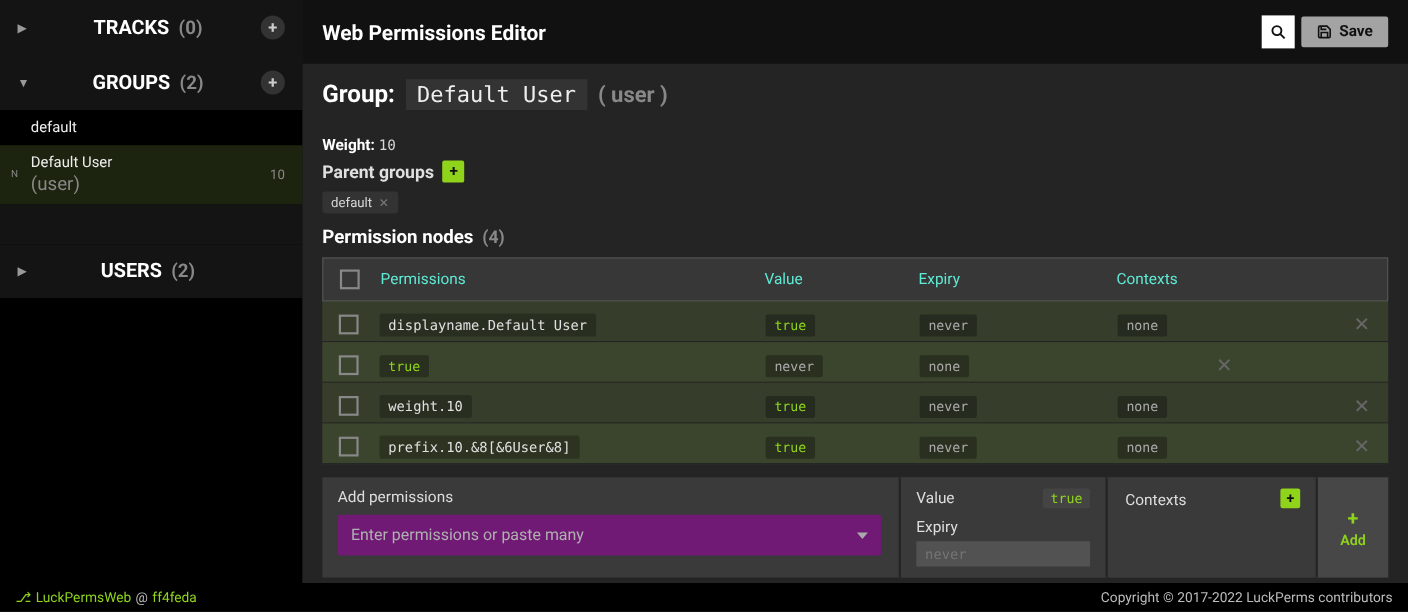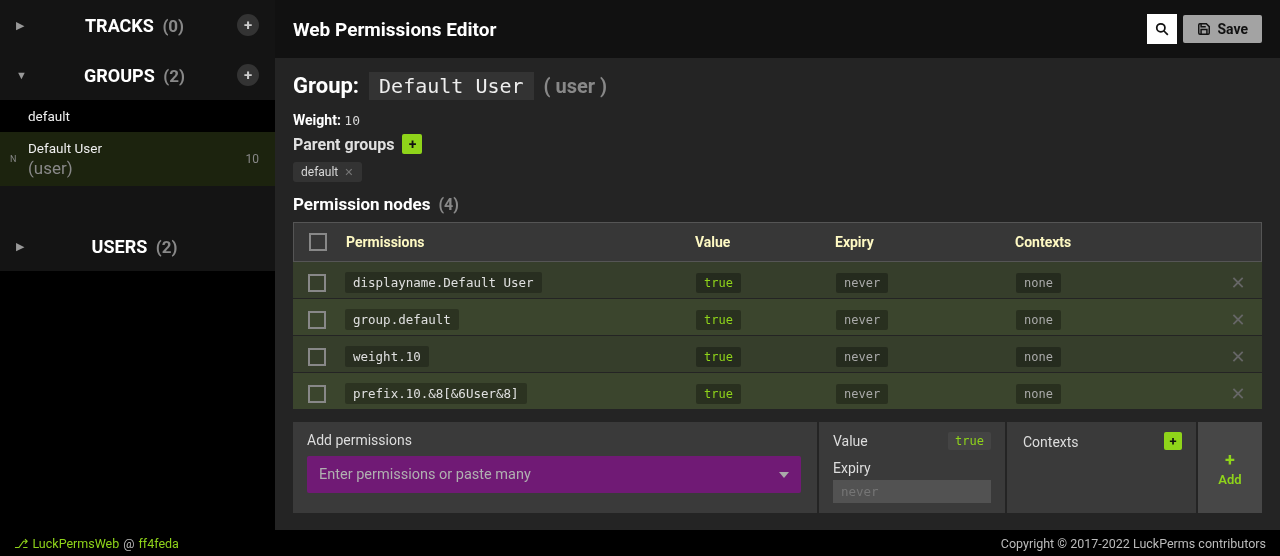--- a/index.html
+++ b/index.html
@@ -22,40 +22,40 @@
 .tree-item .meta { color: #888; font-size: 12px; }
 .divider-bar { height: 36px; background: #141414; }
 
 .main { flex: 1; background: #1f1f1f; display: flex; flex-direction: column; overflow: hidden; }
 .topbar { background: #111; display: flex; align-items: center; padding: 14px 18px; }
 .topbar h1 { color: #fff; font-size: 19px; font-weight: 700; flex: 1; }
 .icon-btn { background: #fff; color: #000; border: none; width: 30px; height: 30px; display: flex; align-items: center; justify-content: center; margin-left: 6px; cursor: pointer; font-size: 14px; }
 .save-btn { background: #a3a3a3; color: #111; border: none; padding: 6px 14px; font-weight: 700; font-size: 14px; margin-left: 6px; cursor: pointer; display: flex; align-items: center; gap: 6px; border-radius: 2px; }
 
 .content { flex: 1; padding: 14px 18px; display: flex; flex-direction: column; background: #242424; overflow: hidden; }
-.group-title-row { display: flex; align-items: baseline; gap: 10px; margin-bottom: 12px; }
+.group-title-row { display: flex; align-items: baseline; gap: 10px; margin-bottom: 24px; }
 .group-title-label { font-size: 22px; font-weight: 700; color: #fff; }
 .group-title-mono { background: #333; color: #eee; font-family: "Consolas", monospace; padding: 2px 10px; font-size: 20px; }
 .group-title-key { color: #888; font-size: 20px; font-weight: 700; }
 .meta-row { font-size: 14px; color: #fff; margin-bottom: 6px; }
 .meta-row strong { font-weight: 700; }
 .meta-mono { font-family: "Consolas", monospace; color: #d8d8d8; font-size: 13px; }
 .parent-row { display: flex; align-items: center; gap: 8px; margin-bottom: 4px; }
 .add-parent { background: #8fd41a; color: #111; border: none; width: 20px; height: 20px; font-size: 14px; font-weight: bold; border-radius: 2px; cursor: pointer; display: flex; align-items: center; justify-content: center; }
 .chip { background: #333; border-radius: 3px; padding: 3px 8px; font-family: "Consolas", monospace; font-size: 12px; color: #d8d8d8; display: inline-flex; align-items: center; gap: 6px; margin-top: 4px; }
 .chip .x { color: #777; cursor: pointer; font-size: 11px; }
 .chips-row { margin-bottom: 12px; }
 
 .nodes-header { display: flex; align-items: baseline; gap: 8px; margin-bottom: 8px; }
 .nodes-title { font-size: 17px; font-weight: 700; color: #fff; }
 .nodes-count { color: #888; font-size: 16px; font-weight: 700; }
 
 .table { width: 100%; }
 .thead, .trow { display: grid; grid-template-columns: 40px 1fr 140px 180px 210px 40px; align-items: center; padding: 6px 4px; }
-.thead { background: #373737; border: 1px solid #555; font-weight: 700; font-size: 14px; color: #fef9c3; }
+.thead { background: #373737; border: 1px solid #555; font-weight: 400; font-size: 14px; color: #5eead4; }
 .thead .th, .trow .td { padding: 4px 8px; }
 .trow { background: rgba(110,140,64,0.32); border-bottom: 1px solid #242424; height: 37px; }
 .trow:nth-child(even) { background: rgba(110,140,64,0.26); }
 .checkbox { width: 18px; height: 18px; border: 2px solid #888; background: transparent; margin: 0 auto; cursor: pointer; }
 .mono-cell { background: rgba(0,0,0,0.25); font-family: "Consolas", monospace; font-size: 12.5px; color: #e0e0e0; padding: 3px 8px !important; display: inline-block; border-radius: 2px; }
 .value-true { background: rgba(0,0,0,0.3); color: #8fd41a; font-family: "Consolas", monospace; font-size: 12px; padding: 3px 8px; border-radius: 2px; display: inline-block; }
 .expiry-tag, .ctx-tag { background: rgba(0,0,0,0.3); color: #aaa; font-family: "Consolas", monospace; font-size: 12px; padding: 3px 8px; border-radius: 2px; display: inline-block; }
 .row-x { color: #666; font-size: 18px; text-align: center; cursor: pointer; }
 
 .add-region { background: #3a3a3a; margin-top: 12px; display: flex; gap: 2px; padding: 0; }
@@ -191,21 +191,20 @@
           <div class="td"><span class="value-true">true</span></div>
           <div class="td"><span class="expiry-tag">never</span></div>
           <div class="td"><span class="ctx-tag">none</span></div>
           <div class="td row-x">✕</div>
         </div>
 
         <div class="trow">
           <div class="td">
               <div class="checkbox"></div>
             </div>
-          <div class="td"><span class="mono-cell">group.default</span></div>
           <div class="td"><span class="value-true">true</span></div>
           <div class="td"><span class="expiry-tag">never</span></div>
           <div class="td"><span class="ctx-tag">none</span></div>
           <div class="td row-x">✕</div>
         </div>
 
         <div class="trow">
           <div class="td">
               <div class="checkbox"></div>
             </div>

